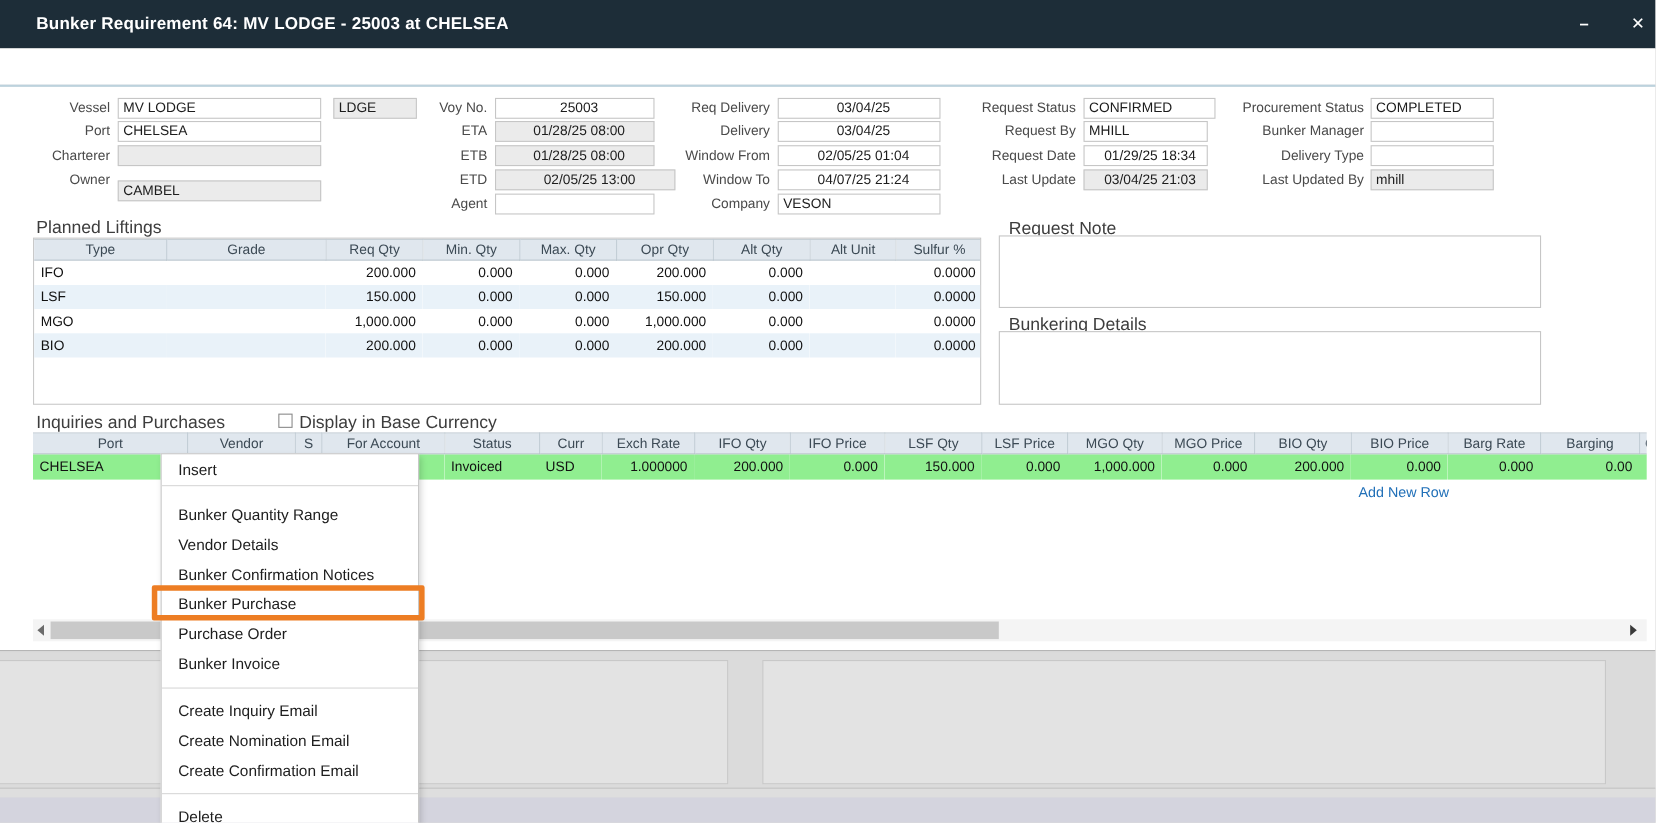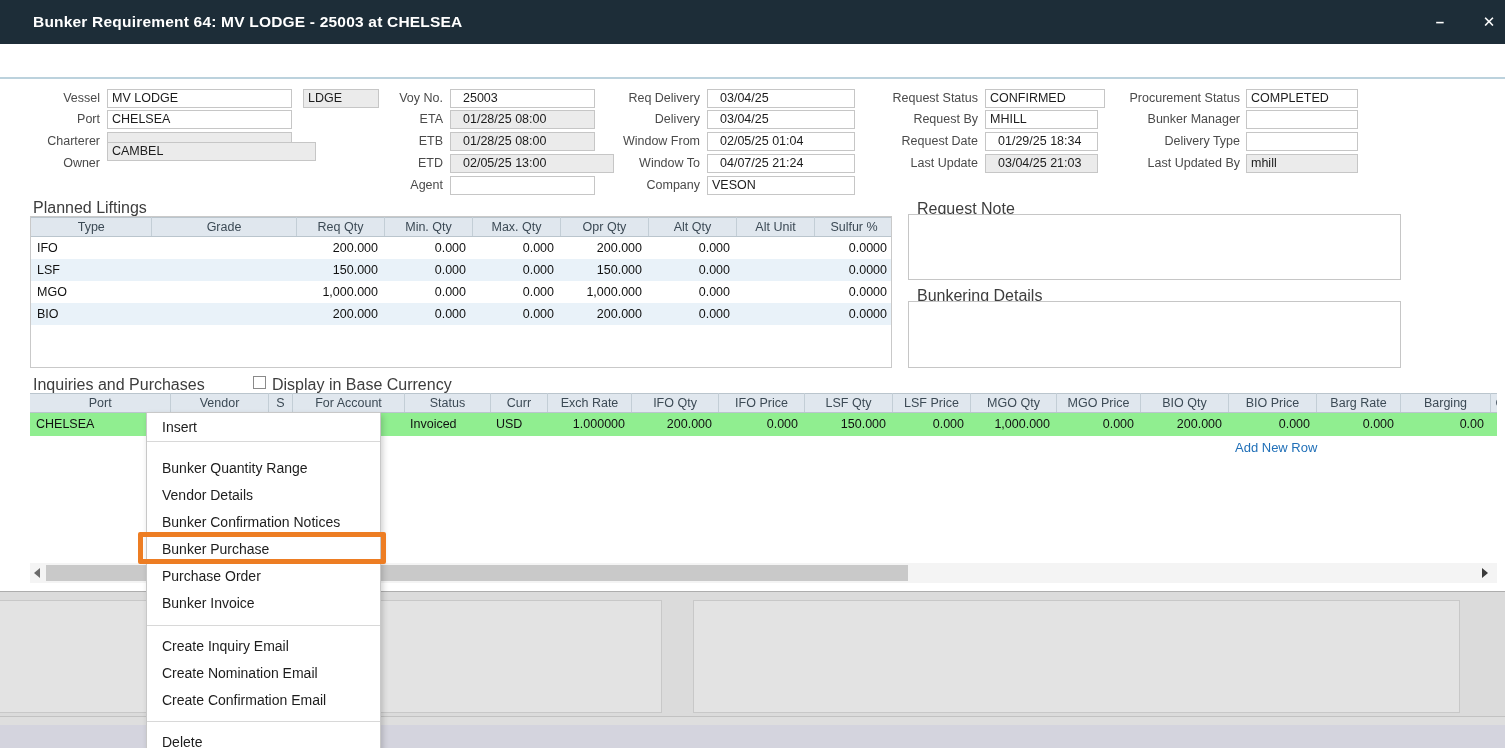--- a/index.html
+++ b/index.html
@@ -27,21 +27,21 @@
     border-top:6px solid #1b5875; margin-left:2px; }
 
   
   #panel { left:0; top:79px; width:1505px; height:513px; background:#fff; border-bottom:1px solid #adadad; }
 
   
   .flabel { font-size:12.5px; color:#4a4a4a; text-align:right; height:19px; line-height:19px; }
   .field { height:19px; border:1px solid #c6c6c6; background:#fff; font-size:12.5px; color:#1c1c1c;
     line-height:17px; padding:0 4px; overflow:hidden; white-space:nowrap; }
   .field.ro { background:#ebebeb; }
-  .field.ta-r { text-align:left;padding-left:12px; }
+  .field.ta-r { text-align:center;padding-left:12px; }
 
   
   .sect-label { font-size:16px; color:#3d3d3d; }
 
   
   table { border-collapse:collapse; table-layout:fixed; }
   th { background:#e0e7ee; border-top:1px solid #bac5cd; border-bottom:1px solid #bac5cd;
     border-right:1px solid #c3ced6; font-size:12.5px; font-weight:normal; color:#3c4a55;
     text-align:center; padding:2px 4px 2px 5px; height:18px; overflow:hidden; white-space:nowrap; }
   td { font-size:12.5px; color:#111; padding:0 6px; height:22px; overflow:hidden; white-space:nowrap; }
@@ -158,21 +158,21 @@
   <div class="abs" id="panel"></div>
 
   <div class="abs flabel" style="left:0;top:89px;width:100px;">Vessel</div>
   <div class="abs field" style="left:107px;top:89px;width:185px;">MV LODGE</div>
   <div class="abs field ro" style="left:303px;top:89px;width:76px;">LDGE</div>
   <div class="abs flabel" style="left:0;top:110px;width:100px;">Port</div>
   <div class="abs field" style="left:107px;top:110px;width:185px;">CHELSEA</div>
   <div class="abs flabel" style="left:0;top:132px;width:100px;">Charterer</div>
   <div class="abs field ro" style="left:107px;top:132px;width:185px;"></div>
   <div class="abs flabel" style="left:0;top:154px;width:100px;">Owner</div>
-  <div class="abs field ro" style="left:107px;top:142px;width:209px;">CAMBEL</div>
+  <div class="abs field ro" style="left:107px;top:164px;width:185px;">CAMBEL</div>
 
   <div class="abs flabel" style="left:343px;top:89px;width:100px;">Voy No.</div>
   <div class="abs field ta-r" style="left:450px;top:89px;width:145px;">25003</div>
   <div class="abs flabel" style="left:343px;top:110px;width:100px;">ETA</div>
   <div class="abs field ro ta-r" style="left:450px;top:110px;width:145px;">01/28/25 08:00</div>
   <div class="abs flabel" style="left:343px;top:132px;width:100px;">ETB</div>
   <div class="abs field ro ta-r" style="left:450px;top:132px;width:145px;">01/28/25 08:00</div>
   <div class="abs flabel" style="left:343px;top:154px;width:100px;">ETD</div>
   <div class="abs field ro ta-r" style="left:450px;top:154px;width:164px;">02/05/25 13:00</div>
   <div class="abs flabel" style="left:343px;top:176px;width:100px;">Agent</div>

